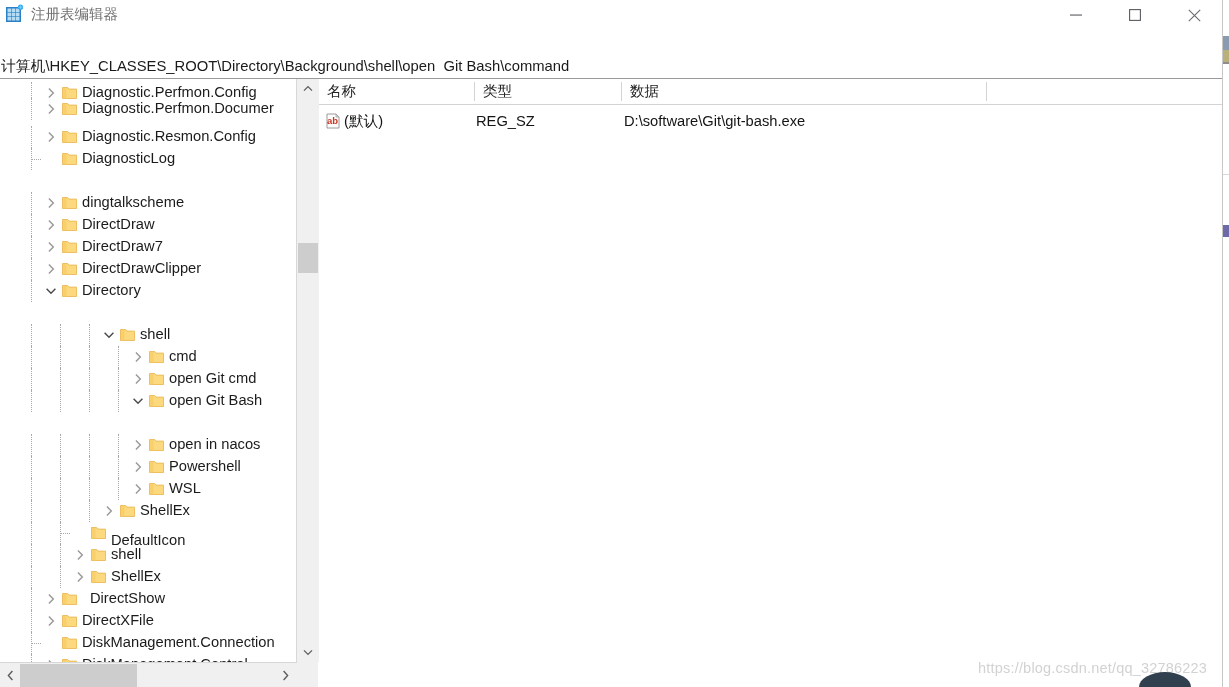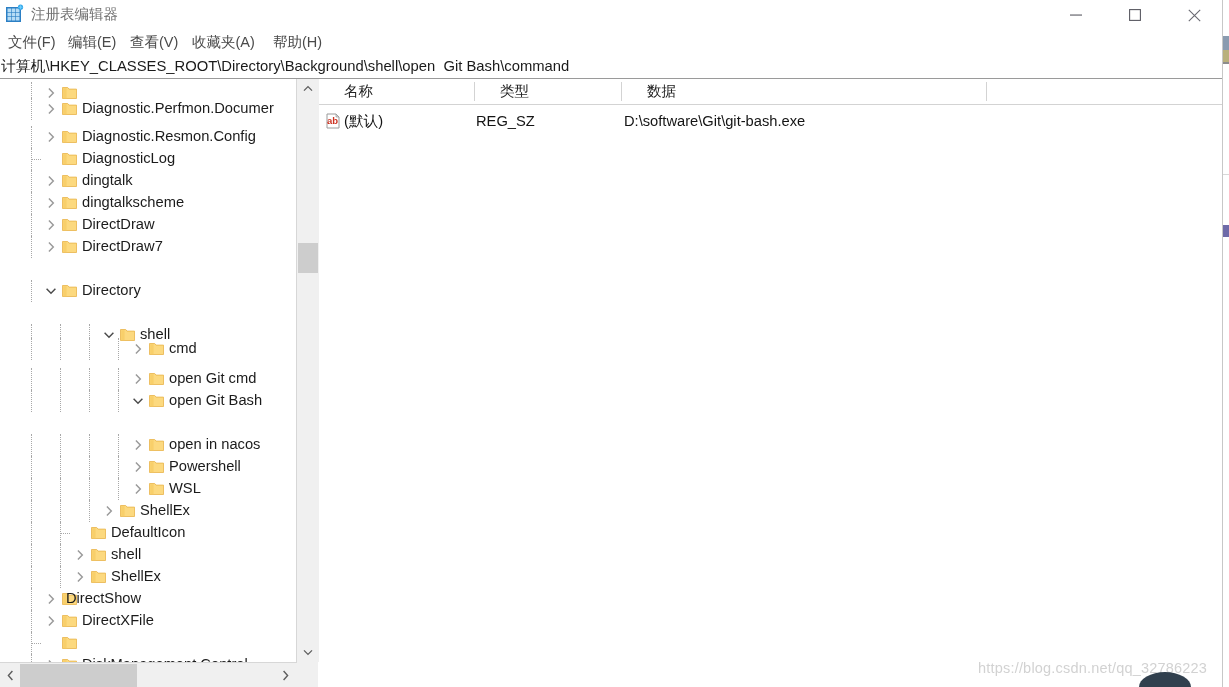--- a/index.html
+++ b/index.html
@@ -240,21 +240,21 @@
     background: #ffffff;
     border-bottom: 1px solid #d3d3d3;
   }
   .col-head {
     position: absolute;
     top: 0;
     height: 25px;
     line-height: 24px;
     font-size: 14.5px;
     color: #222222;
-    padding-left: 25px;
+    padding-left: 8px;
     box-sizing: border-box;
     white-space: nowrap;
   }
   .col-sep {
     position: absolute;
     top: 3px;
     width: 1px;
     height: 19px;
     background: #d3d3d3;
   }
@@ -360,43 +360,37 @@
         <rect x="0.6" y="0.6" width="10.8" height="10.8" fill="none" stroke="#5a5a62" stroke-width="1.1"></rect>
       </svg>
     </div>
     <div class="win-btn close">
       <svg width="13" height="13" viewBox="0 0 13 13">
         <path d="M0.8 0.8 L12.2 12.2 M12.2 0.8 L0.8 12.2" stroke="#6a6a72" stroke-width="1.1" fill="none"></path>
       </svg>
     </div>
   </div>
 
-  <div class="menubar">
-    <div class="menu-item" style="left:6px">文件(F)</div>
-    <div class="menu-item" style="left:66px">编辑(E)</div>
-    <div class="menu-item" style="left:128px">查看(V)</div>
-    <div class="menu-item" style="left:190px">收藏夹(A)</div>
-    <div class="menu-item" style="left:271px">帮助(H)</div>
-  </div>
 
   <div class="addressbar">
     <div class="address-text">计算机\HKEY_CLASSES_ROOT\Directory\Background\shell\open  Git Bash\command</div>
   </div>
 
   <div class="tree-pane">
     <div class="tree-inner" id="tree-inner">
         <div class="tree-row" style="top: 3px;">
           <div class="guide" style="left: 31px;"></div>
           <div class="chev" style="left: 44px;"><svg width="14" height="14" viewBox="0 0 14 14">
               <path d="M4.9 2.6 L9.3 7 L4.9 11.4" stroke="#9a9a9a" stroke-width="1.45" fill="none"></path>
             </svg></div>
           <div class="folder" style="left: 62px;"><svg width="15" height="14" viewBox="0 0 15 14">
               <path d="M0.5 1.5 h5.2 l1.3 1.6 h7.5 v9.4 h-14 z" fill="#fcd97f" stroke="#e8b44a" stroke-width="0.8"></path>
               <path d="M1.2 2.2 h3.4 v10 h-3.4 z" fill="#f8cf6a"></path>
             </svg></div>
+          <div class="tree-label" style="left: 82px;">Diagnostic.Perfmon.Config</div>
         </div>
         <div class="tree-row" style="top: 19px;">
           <div class="guide" style="left: 31px;"></div>
           <div class="chev" style="left: 44px;"><svg width="14" height="14" viewBox="0 0 14 14">
               <path d="M4.9 2.6 L9.3 7 L4.9 11.4" stroke="#9a9a9a" stroke-width="1.45" fill="none"></path>
             </svg></div>
           <div class="folder" style="left: 62px;"><svg width="15" height="14" viewBox="0 0 15 14">
               <path d="M0.5 1.5 h5.2 l1.3 1.6 h7.5 v9.4 h-14 z" fill="#fcd97f" stroke="#e8b44a" stroke-width="0.8"></path>
               <path d="M1.2 2.2 h3.4 v10 h-3.4 z" fill="#f8cf6a"></path>
             </svg></div>
@@ -415,31 +409,20 @@
         </div>
         <div class="tree-row" style="top: 69px;">
           <div class="guide" style="left: 31px;"></div>
           <div class="guide-elbow" style="left: 32px;"></div>
           <div class="folder" style="left: 62px;"><svg width="15" height="14" viewBox="0 0 15 14">
               <path d="M0.5 1.5 h5.2 l1.3 1.6 h7.5 v9.4 h-14 z" fill="#fcd97f" stroke="#e8b44a" stroke-width="0.8"></path>
               <path d="M1.2 2.2 h3.4 v10 h-3.4 z" fill="#f8cf6a"></path>
             </svg></div>
           <div class="tree-label" style="left: 82px;">DiagnosticLog</div>
         </div>
-        <div class="tree-row" style="top: 91px;">
-          <div class="guide" style="left: 31px;"></div>
-          <div class="chev" style="left: 44px;"><svg width="14" height="14" viewBox="0 0 14 14">
-              <path d="M4.9 2.6 L9.3 7 L4.9 11.4" stroke="#9a9a9a" stroke-width="1.45" fill="none"></path>
-            </svg></div>
-          <div class="folder" style="left: 62px;"><svg width="15" height="14" viewBox="0 0 15 14">
-              <path d="M0.5 1.5 h5.2 l1.3 1.6 h7.5 v9.4 h-14 z" fill="#fcd97f" stroke="#e8b44a" stroke-width="0.8"></path>
-              <path d="M1.2 2.2 h3.4 v10 h-3.4 z" fill="#f8cf6a"></path>
-            </svg></div>
-          <div class="tree-label" style="left: 82px;">dingtalk</div>
-        </div>
         <div class="tree-row" style="top: 113px;">
           <div class="guide" style="left: 31px;"></div>
           <div class="chev" style="left: 44px;"><svg width="14" height="14" viewBox="0 0 14 14">
               <path d="M4.9 2.6 L9.3 7 L4.9 11.4" stroke="#9a9a9a" stroke-width="1.45" fill="none"></path>
             </svg></div>
           <div class="folder" style="left: 62px;"><svg width="15" height="14" viewBox="0 0 15 14">
               <path d="M0.5 1.5 h5.2 l1.3 1.6 h7.5 v9.4 h-14 z" fill="#fcd97f" stroke="#e8b44a" stroke-width="0.8"></path>
               <path d="M1.2 2.2 h3.4 v10 h-3.4 z" fill="#f8cf6a"></path>
             </svg></div>
           <div class="tree-label" style="left: 82px;">dingtalkscheme</div>
@@ -458,20 +441,31 @@
         <div class="tree-row" style="top: 157px;">
           <div class="guide" style="left: 31px;"></div>
           <div class="chev" style="left: 44px;"><svg width="14" height="14" viewBox="0 0 14 14">
               <path d="M4.9 2.6 L9.3 7 L4.9 11.4" stroke="#9a9a9a" stroke-width="1.45" fill="none"></path>
             </svg></div>
           <div class="folder" style="left: 62px;"><svg width="15" height="14" viewBox="0 0 15 14">
               <path d="M0.5 1.5 h5.2 l1.3 1.6 h7.5 v9.4 h-14 z" fill="#fcd97f" stroke="#e8b44a" stroke-width="0.8"></path>
               <path d="M1.2 2.2 h3.4 v10 h-3.4 z" fill="#f8cf6a"></path>
             </svg></div>
           <div class="tree-label" style="left: 82px;">DirectDraw7</div>
+        </div>
+        <div class="tree-row" style="top: 179px;">
+          <div class="guide" style="left: 31px;"></div>
+          <div class="chev" style="left: 44px;"><svg width="14" height="14" viewBox="0 0 14 14">
+              <path d="M4.9 2.6 L9.3 7 L4.9 11.4" stroke="#9a9a9a" stroke-width="1.45" fill="none"></path>
+            </svg></div>
+          <div class="folder" style="left: 62px;"><svg width="15" height="14" viewBox="0 0 15 14">
+              <path d="M0.5 1.5 h5.2 l1.3 1.6 h7.5 v9.4 h-14 z" fill="#fcd97f" stroke="#e8b44a" stroke-width="0.8"></path>
+              <path d="M1.2 2.2 h3.4 v10 h-3.4 z" fill="#f8cf6a"></path>
+            </svg></div>
+          <div class="tree-label" style="left: 82px;">DirectDrawClipper</div>
         </div>
         <div class="tree-row" style="top: 201px;">
           <div class="guide" style="left: 31px;"></div>
           <div class="chev" style="left: 44px;"><svg width="14" height="14" viewBox="0 0 14 14">
               <path d="M2.6 4.8 L7 9.2 L11.4 4.8" stroke="#4a4a4a" stroke-width="1.45" fill="none"></path>
             </svg></div>
           <div class="folder" style="left: 62px;"><svg width="15" height="14" viewBox="0 0 15 14">
               <path d="M0.5 1.5 h5.2 l1.3 1.6 h7.5 v9.4 h-14 z" fill="#fcd97f" stroke="#e8b44a" stroke-width="0.8"></path>
               <path d="M1.2 2.2 h3.4 v10 h-3.4 z" fill="#f8cf6a"></path>
             </svg></div>
@@ -483,21 +477,21 @@
           <div class="guide" style="left: 89px;"></div>
           <div class="chev" style="left: 102px;"><svg width="14" height="14" viewBox="0 0 14 14">
               <path d="M2.6 4.8 L7 9.2 L11.4 4.8" stroke="#4a4a4a" stroke-width="1.45" fill="none"></path>
             </svg></div>
           <div class="folder" style="left: 120px;"><svg width="15" height="14" viewBox="0 0 15 14">
               <path d="M0.5 1.5 h5.2 l1.3 1.6 h7.5 v9.4 h-14 z" fill="#fcd97f" stroke="#e8b44a" stroke-width="0.8"></path>
               <path d="M1.2 2.2 h3.4 v10 h-3.4 z" fill="#f8cf6a"></path>
             </svg></div>
           <div class="tree-label" style="left: 140px;">shell</div>
         </div>
-        <div class="tree-row" style="top: 259px;">
+        <div class="tree-row" style="top: 267px;">
           <div class="guide" style="left: 31px;"></div>
           <div class="guide" style="left: 60px;"></div>
           <div class="guide" style="left: 89px;"></div>
           <div class="guide" style="left: 118px;"></div>
           <div class="chev" style="left: 131px;"><svg width="14" height="14" viewBox="0 0 14 14">
               <path d="M4.9 2.6 L9.3 7 L4.9 11.4" stroke="#9a9a9a" stroke-width="1.45" fill="none"></path>
             </svg></div>
           <div class="folder" style="left: 149px;"><svg width="15" height="14" viewBox="0 0 15 14">
               <path d="M0.5 1.5 h5.2 l1.3 1.6 h7.5 v9.4 h-14 z" fill="#fcd97f" stroke="#e8b44a" stroke-width="0.8"></path>
               <path d="M1.2 2.2 h3.4 v10 h-3.4 z" fill="#f8cf6a"></path>
@@ -588,21 +582,21 @@
           <div class="tree-label" style="left: 140px;">ShellEx</div>
         </div>
         <div class="tree-row" style="top: 443px;">
           <div class="guide" style="left: 31px;"></div>
           <div class="guide" style="left: 60px;"></div>
           <div class="guide-elbow" style="left: 61px;"></div>
           <div class="folder" style="left: 91px;"><svg width="15" height="14" viewBox="0 0 15 14">
               <path d="M0.5 1.5 h5.2 l1.3 1.6 h7.5 v9.4 h-14 z" fill="#fcd97f" stroke="#e8b44a" stroke-width="0.8"></path>
               <path d="M1.2 2.2 h3.4 v10 h-3.4 z" fill="#f8cf6a"></path>
             </svg></div>
-          <div class="tree-label" style="left: 111px;">DefaultIcon</div>
+          <div class="tree-label" style="left: 111px; margin-top: 8px;">DefaultIcon</div>
         </div>
         <div class="tree-row" style="top: 465px;">
           <div class="guide" style="left: 31px;"></div>
           <div class="guide" style="left: 60px;"></div>
           <div class="chev" style="left: 73px;"><svg width="14" height="14" viewBox="0 0 14 14">
               <path d="M4.9 2.6 L9.3 7 L4.9 11.4" stroke="#9a9a9a" stroke-width="1.45" fill="none"></path>
             </svg></div>
           <div class="folder" style="left: 91px;"><svg width="15" height="14" viewBox="0 0 15 14">
               <path d="M0.5 1.5 h5.2 l1.3 1.6 h7.5 v9.4 h-14 z" fill="#fcd97f" stroke="#e8b44a" stroke-width="0.8"></path>
               <path d="M1.2 2.2 h3.4 v10 h-3.4 z" fill="#f8cf6a"></path>
@@ -623,40 +617,41 @@
         </div>
         <div class="tree-row" style="top: 509px;">
           <div class="guide" style="left: 31px;"></div>
           <div class="chev" style="left: 44px;"><svg width="14" height="14" viewBox="0 0 14 14">
               <path d="M4.9 2.6 L9.3 7 L4.9 11.4" stroke="#9a9a9a" stroke-width="1.45" fill="none"></path>
             </svg></div>
           <div class="folder" style="left: 62px;"><svg width="15" height="14" viewBox="0 0 15 14">
               <path d="M0.5 1.5 h5.2 l1.3 1.6 h7.5 v9.4 h-14 z" fill="#fcd97f" stroke="#e8b44a" stroke-width="0.8"></path>
               <path d="M1.2 2.2 h3.4 v10 h-3.4 z" fill="#f8cf6a"></path>
             </svg></div>
-          <div class="tree-label" style="left: 66px;">DirectShow</div>
+          <div class="tree-label" style="left: 90px;">DirectShow</div>
         </div>
         <div class="tree-row" style="top: 531px;">
           <div class="guide" style="left: 31px;"></div>
           <div class="chev" style="left: 44px;"><svg width="14" height="14" viewBox="0 0 14 14">
               <path d="M4.9 2.6 L9.3 7 L4.9 11.4" stroke="#9a9a9a" stroke-width="1.45" fill="none"></path>
             </svg></div>
           <div class="folder" style="left: 62px;"><svg width="15" height="14" viewBox="0 0 15 14">
               <path d="M0.5 1.5 h5.2 l1.3 1.6 h7.5 v9.4 h-14 z" fill="#fcd97f" stroke="#e8b44a" stroke-width="0.8"></path>
               <path d="M1.2 2.2 h3.4 v10 h-3.4 z" fill="#f8cf6a"></path>
             </svg></div>
           <div class="tree-label" style="left: 82px;">DirectXFile</div>
         </div>
         <div class="tree-row" style="top: 553px;">
           <div class="guide" style="left: 31px;"></div>
           <div class="guide-elbow" style="left: 32px;"></div>
           <div class="folder" style="left: 62px;"><svg width="15" height="14" viewBox="0 0 15 14">
               <path d="M0.5 1.5 h5.2 l1.3 1.6 h7.5 v9.4 h-14 z" fill="#fcd97f" stroke="#e8b44a" stroke-width="0.8"></path>
               <path d="M1.2 2.2 h3.4 v10 h-3.4 z" fill="#f8cf6a"></path>
             </svg></div>
+          <div class="tree-label" style="left: 82px;">DiskManagement.Connection</div>
         </div>
         <div class="tree-row" style="top: 575px;">
           <div class="guide" style="left: 31px;"></div>
           <div class="chev" style="left: 44px;"><svg width="14" height="14" viewBox="0 0 14 14">
               <path d="M4.9 2.6 L9.3 7 L4.9 11.4" stroke="#9a9a9a" stroke-width="1.45" fill="none"></path>
             </svg></div>
           <div class="folder" style="left: 62px;"><svg width="15" height="14" viewBox="0 0 15 14">
               <path d="M0.5 1.5 h5.2 l1.3 1.6 h7.5 v9.4 h-14 z" fill="#fcd97f" stroke="#e8b44a" stroke-width="0.8"></path>
               <path d="M1.2 2.2 h3.4 v10 h-3.4 z" fill="#f8cf6a"></path>
             </svg></div>

